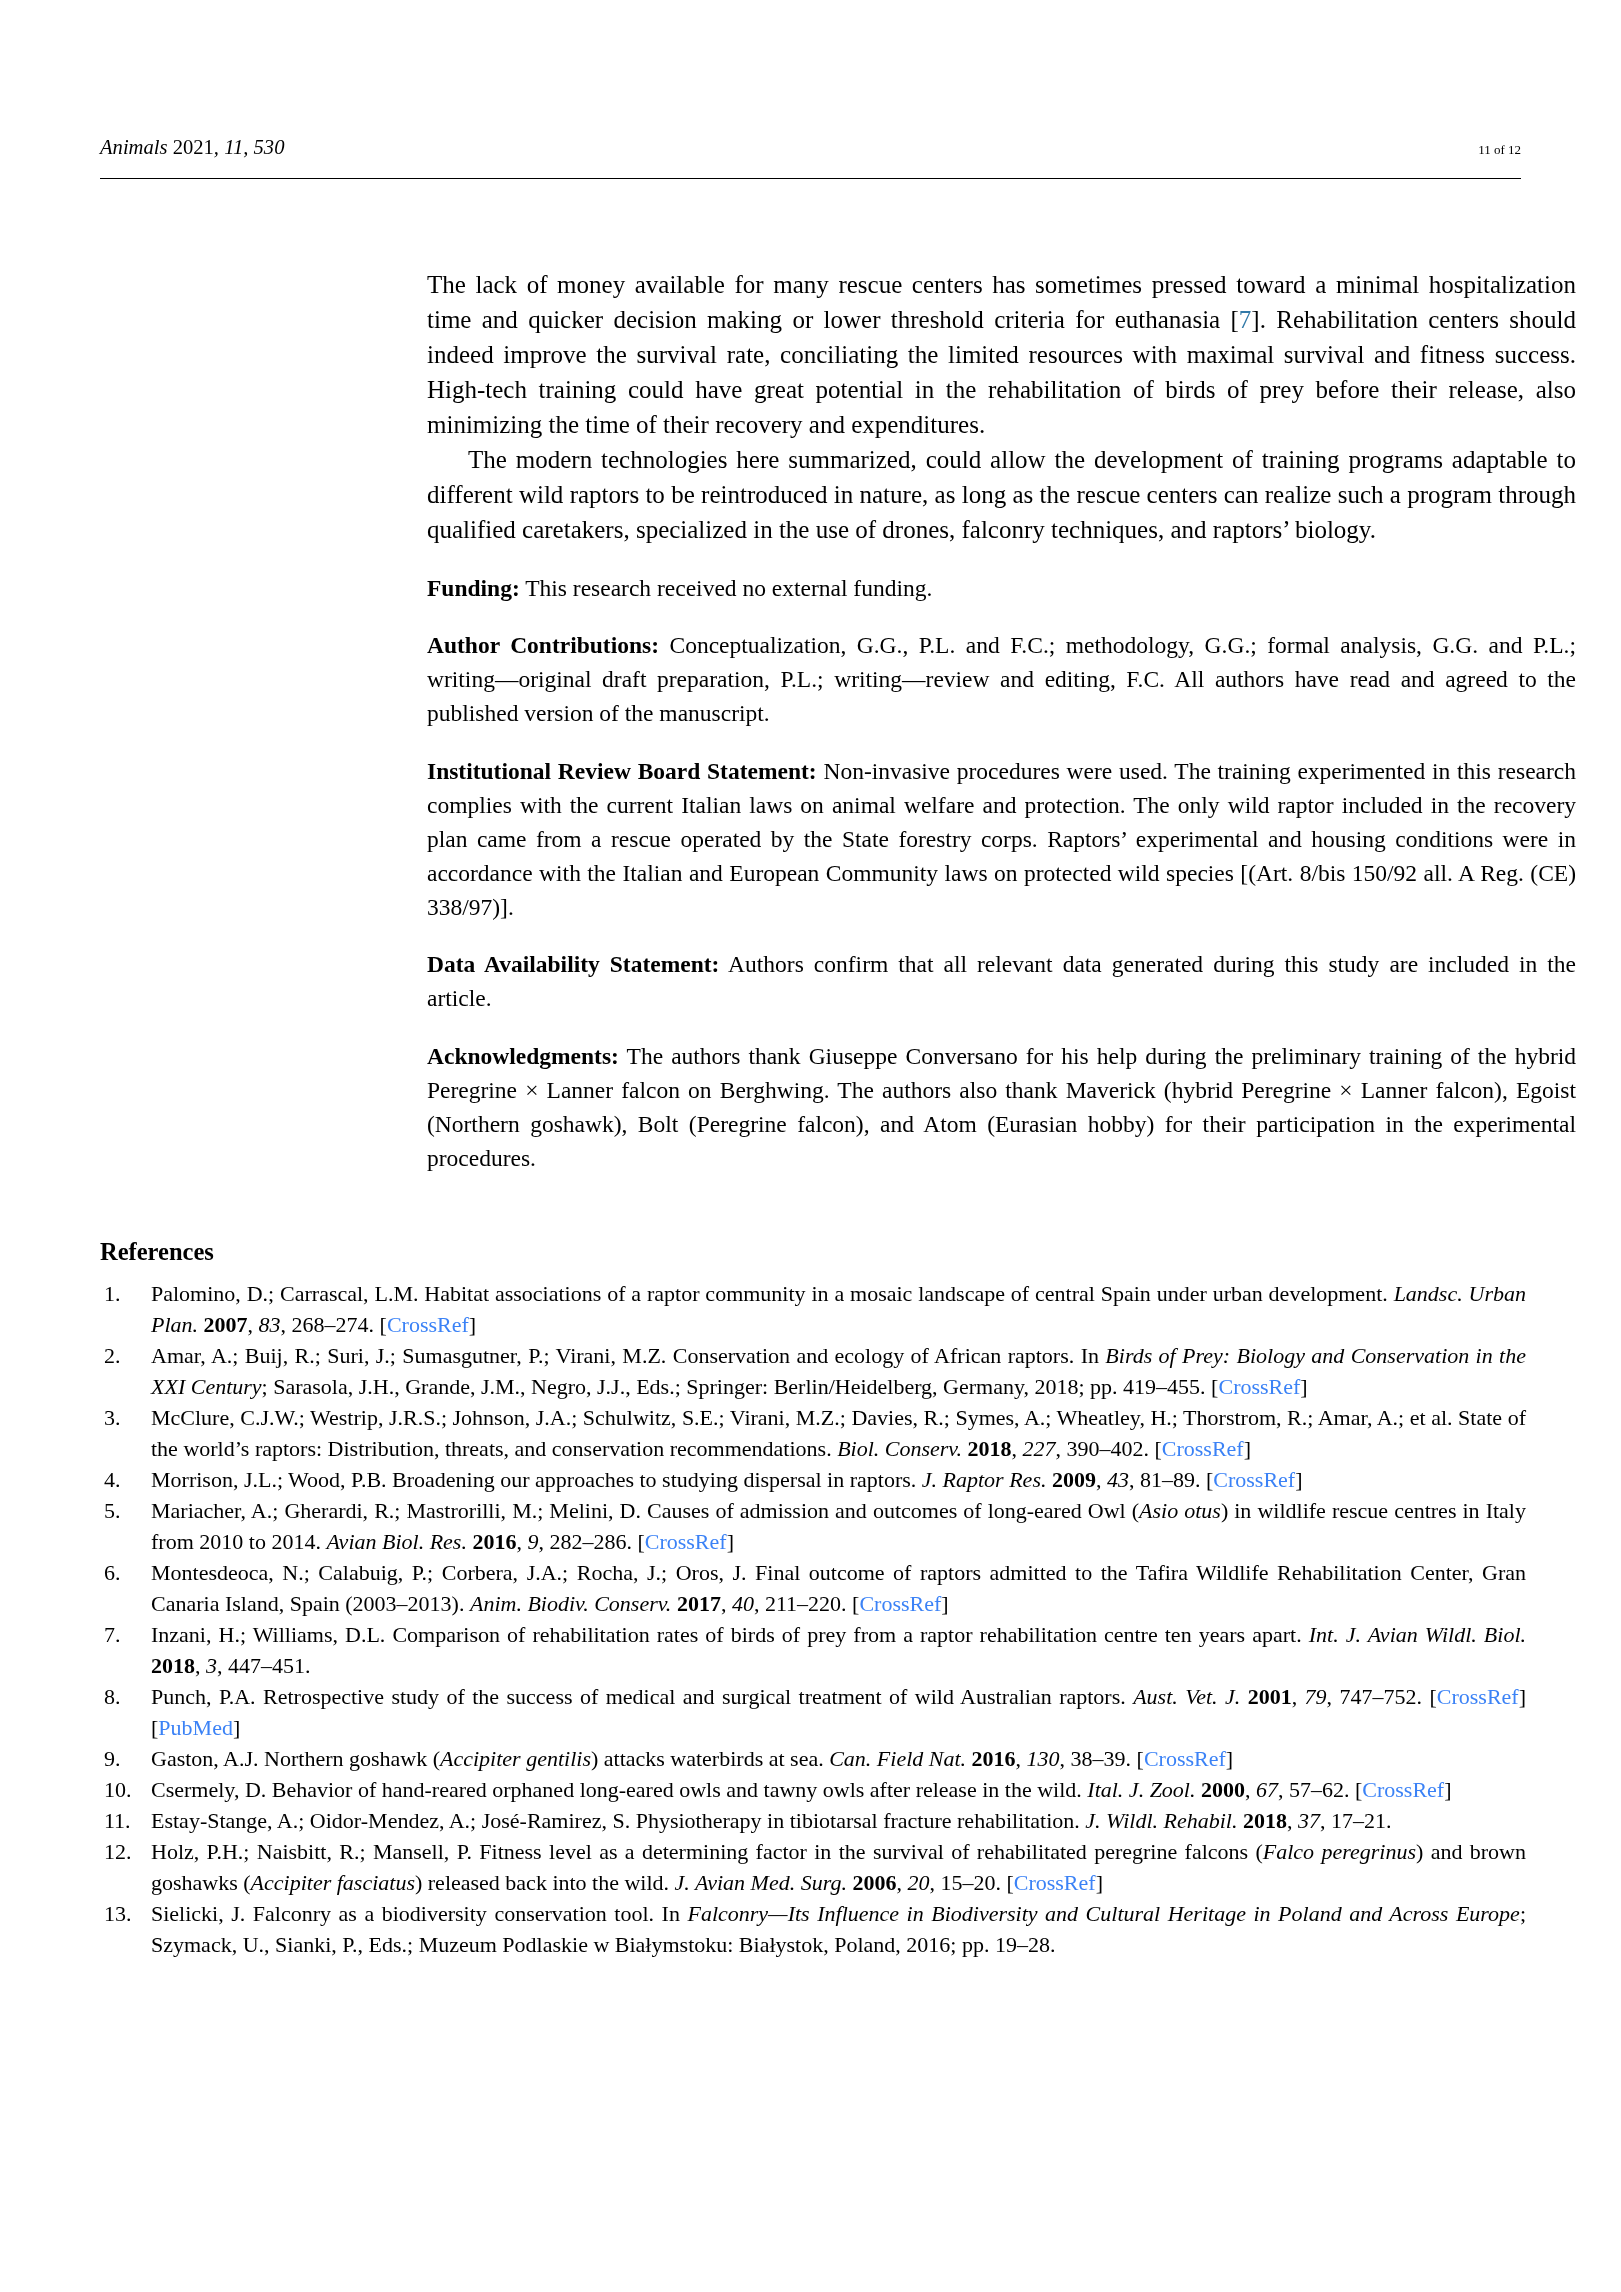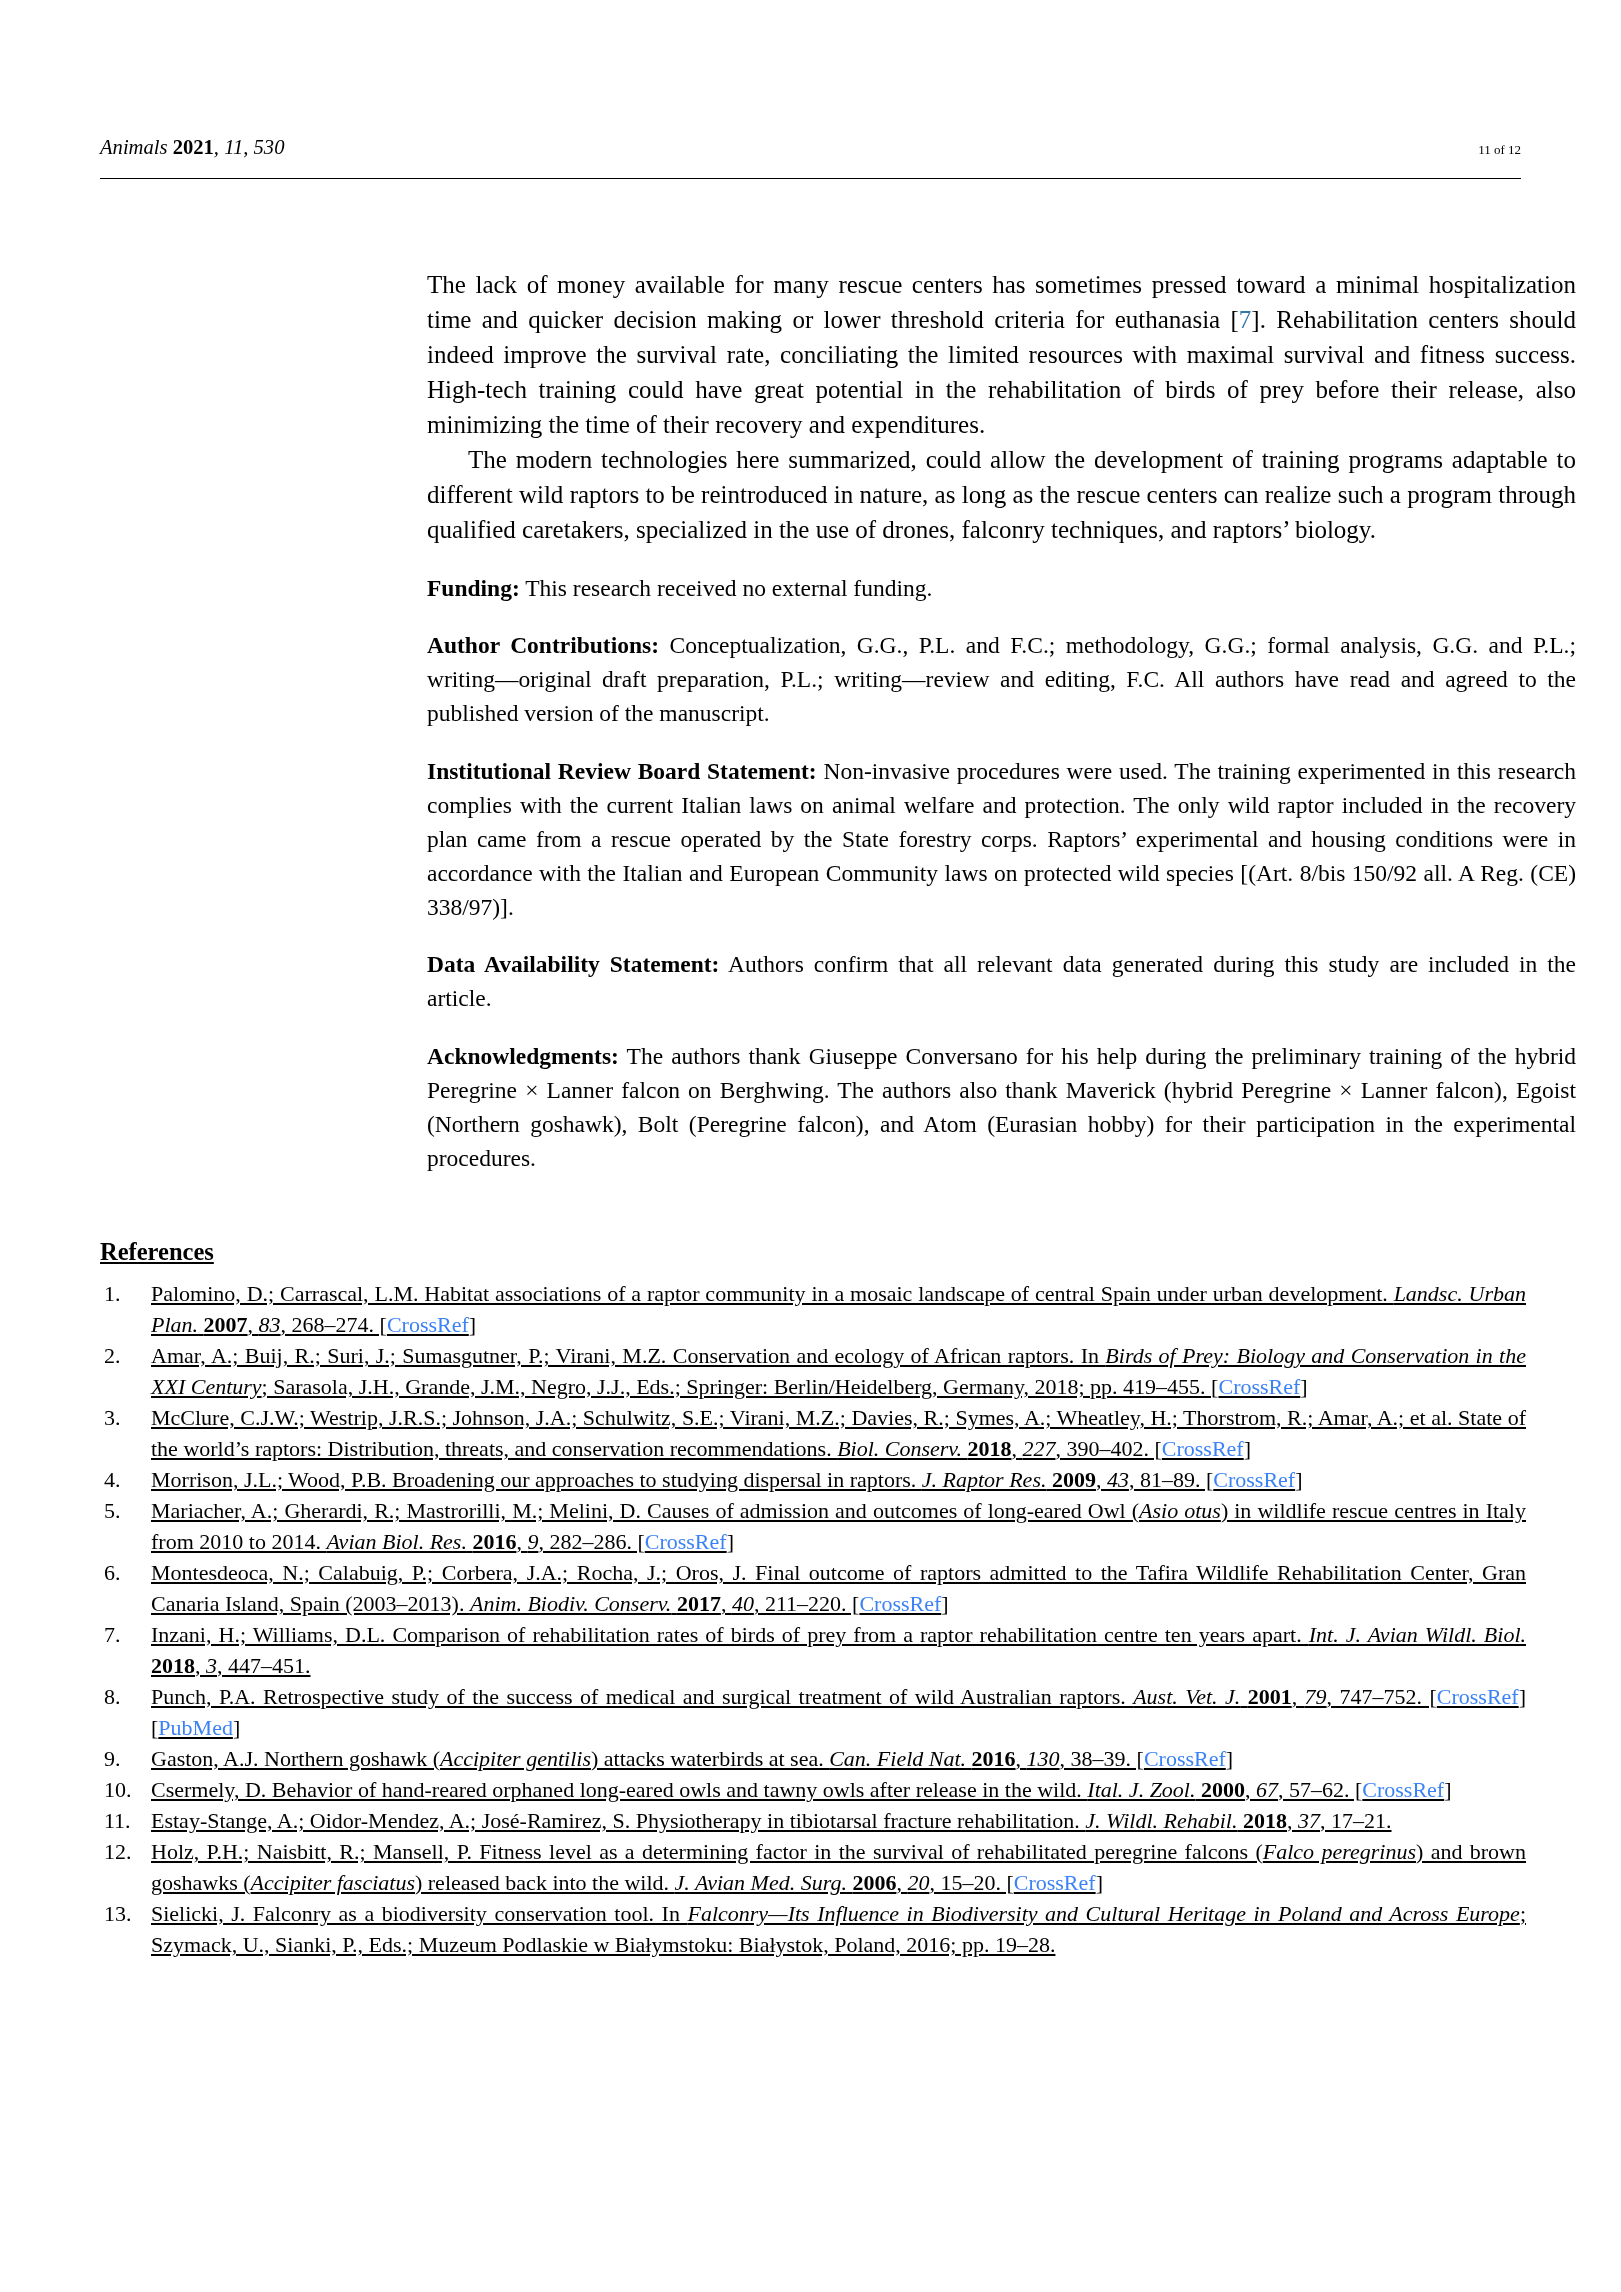--- a/index.html
+++ b/index.html
@@ -32,21 +32,21 @@
     align-items: baseline;
     justify-content: space-between;
     font-size: 20.6px;
     line-height: 1.2;
   }
   .running-head .journal {
     font-style: italic;
   }
   .running-head .journal .vol {
     font-style: normal;
-    font-weight: bold;
+    font-weight: normal;
   }
   .running-head .journal .issue {
     font-style: italic;
     font-weight: normal;
   }
   .running-head .folio {
     font-size: 13px;
   }
   .head-rule {
     position: absolute;
@@ -88,21 +88,20 @@
   .ref-link {
     color: #3179a8;
   }
 
   
   .refs-wrap {
     position: absolute;
     left: 100px;
     top: 1237px;
     width: 1426px;
-    text-decoration: underline;
   }
   h2.refs-title {
     margin: 0 0 11.8px 0;
     font-size: 24.5px;
     font-weight: bold;
     line-height: 1.2;
   }
   ol.refs {
     list-style: none;
     margin: 0;

